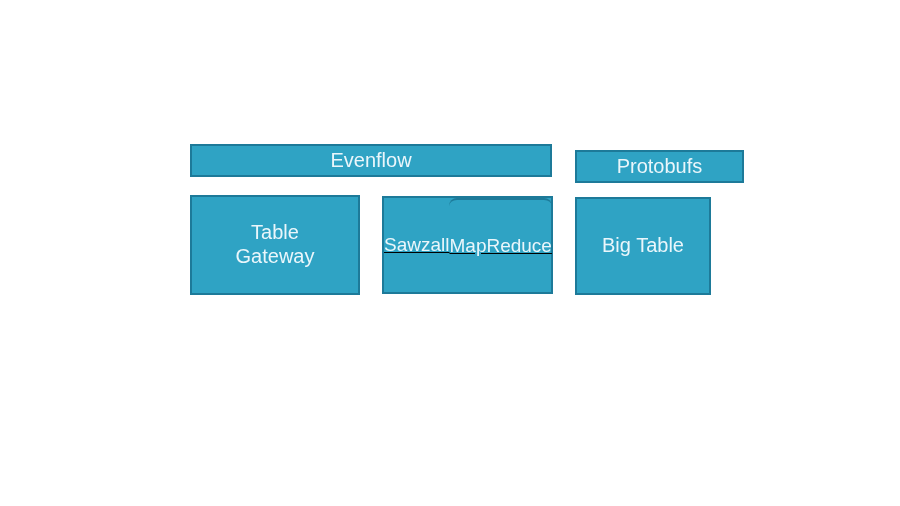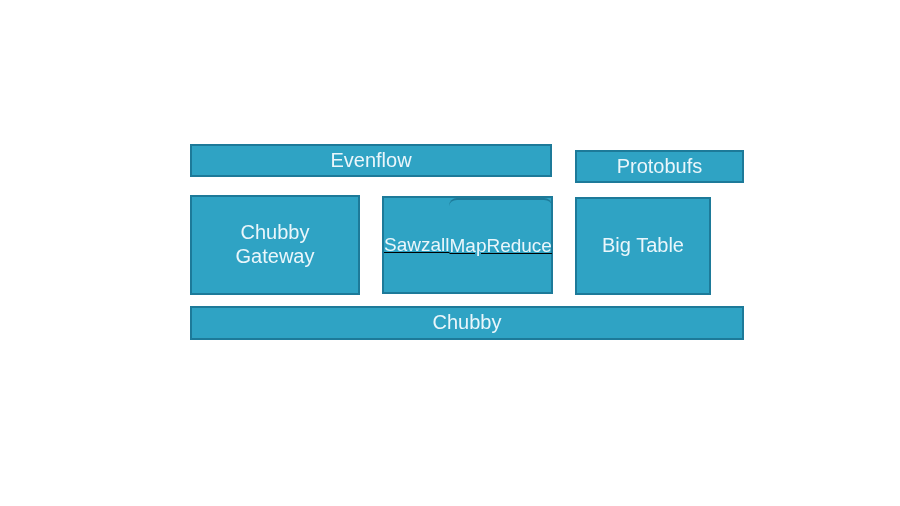--- a/index.html
+++ b/index.html
@@ -64,33 +64,30 @@
 
   <div class="box evenflow">
     <span>Evenflow</span>
   </div>
 
   <div class="box protobufs">
     <span>Protobufs</span>
   </div>
 
   <div class="box mysql">
-    <span class="wrap-label">Chubby Gateway</span>
+    <span class="wrap-label">Table Gateway</span>
   </div>
 
   <div class="stack">
     <div class="cell">
       <span>Sawzall</span>
     </div>
     <div class="cell">
       <span>MapReduce</span>
     </div>
   </div>
 
   <div class="box bigtable">
     <span>Big Table</span>
   </div>
 
-  <div class="box chubby">
-    <span>Chubby</span>
-  </div>
 
 </div>
 
 </body></html>

